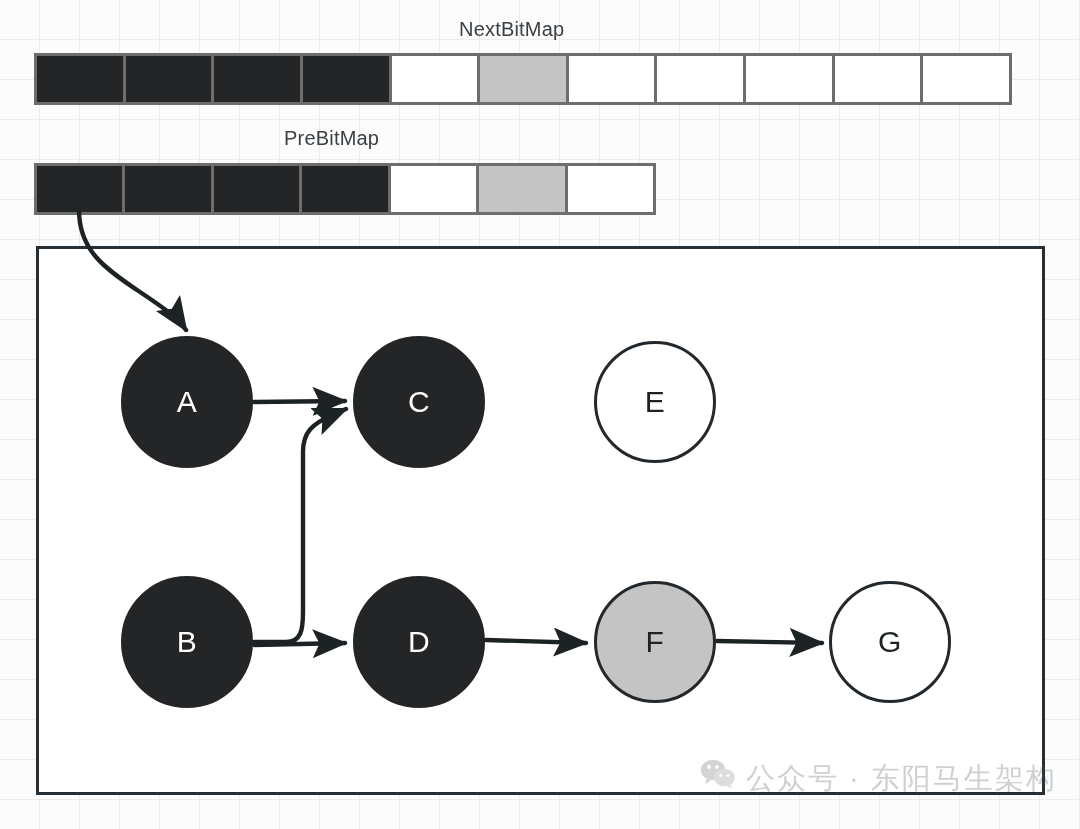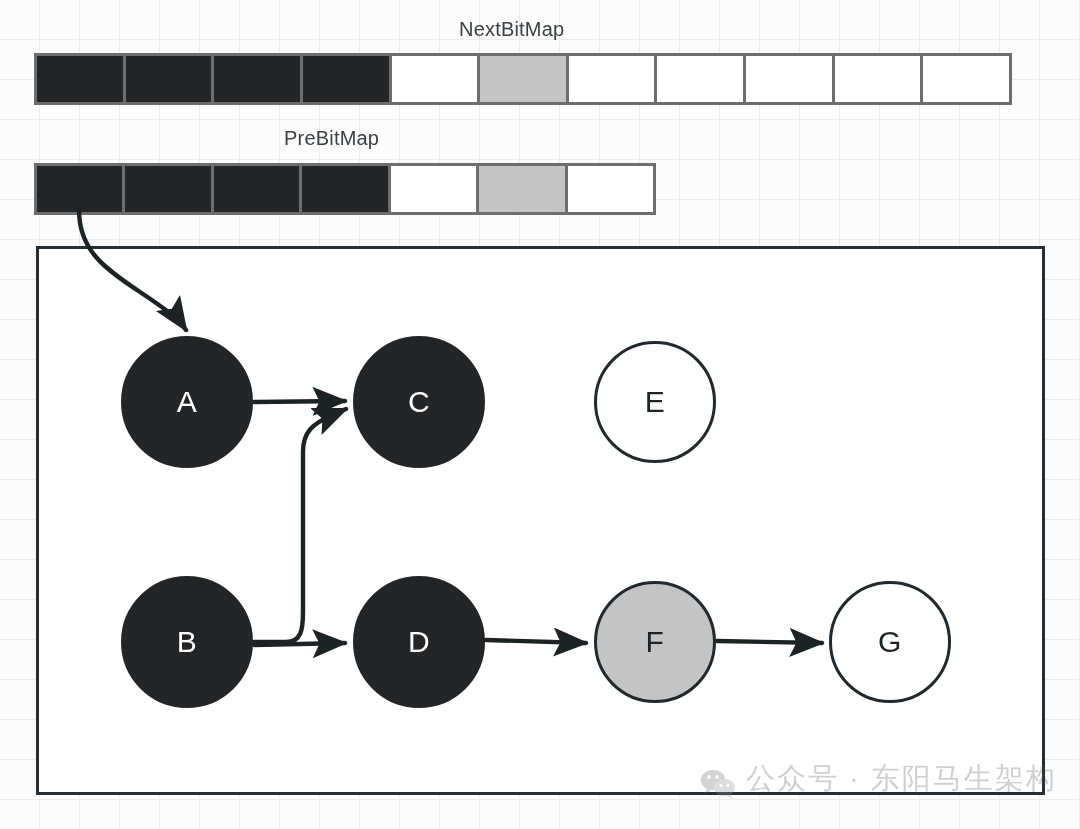--- a/index.html
+++ b/index.html
@@ -104,21 +104,21 @@
     color: #1d2225;
     border: 3px solid #22282c;
   }
 
   
   #watermark {
     position: absolute;
     left: 700px;
     top: 759px;
     display: flex;
-    align-items: flex-end;
+    align-items: flex-start;
     gap: 10px;
     opacity: 0.30;
     pointer-events: none;
   }
   #watermark .wm-text {
     font-size: 29px;
     color: #5d6266;
     white-space: nowrap;
     letter-spacing: 2px;
   }

